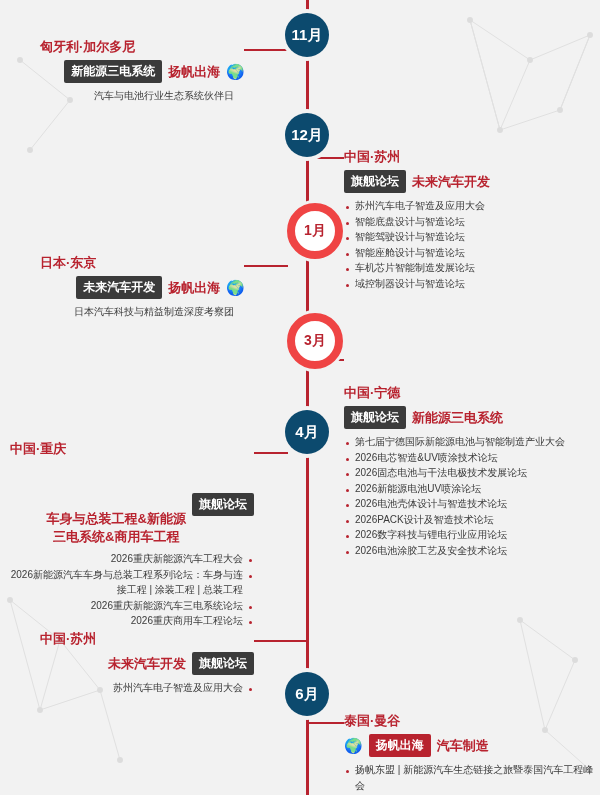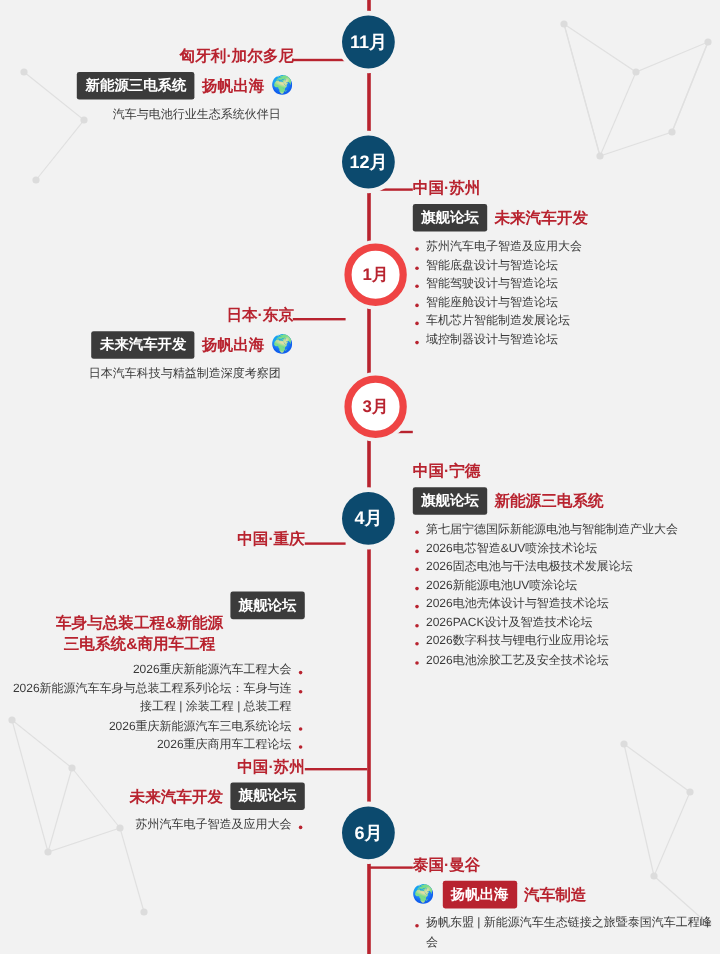--- a/index.html
+++ b/index.html
@@ -46,21 +46,21 @@
   }
   .node.small {
     width: 40px;
     height: 40px;
     left: 287px;
     font-size: 14px;
   }
   .node.white {
     background: #fff;
     color: #b8232f;
-    border: 6px solid #ef4444;
+    border: 8px solid #ef4444;
     box-shadow: 0 0 0 3px #f2f2f2;
   }
   .connector {
     position: absolute;
     height: 2px;
     background: #b8232f;
     z-index: 2;
   }
   .block {
     position: absolute;
@@ -72,21 +72,21 @@
   .block.right {
     text-align: left;
   }
   .hdr {
     display: flex;
     align-items: center;
     gap: 6px;
     margin-bottom: 4px;
   }
   .block.left .hdr {
-    justify-content: flex-end;
+    justify-content: flex-start;
   }
   .loc {
     color: #b8232f;
     font-weight: bold;
     font-size: 13px;
     white-space: nowrap;
   }
   .tag {
     background: #3b3b3b;
     color: #fff;

